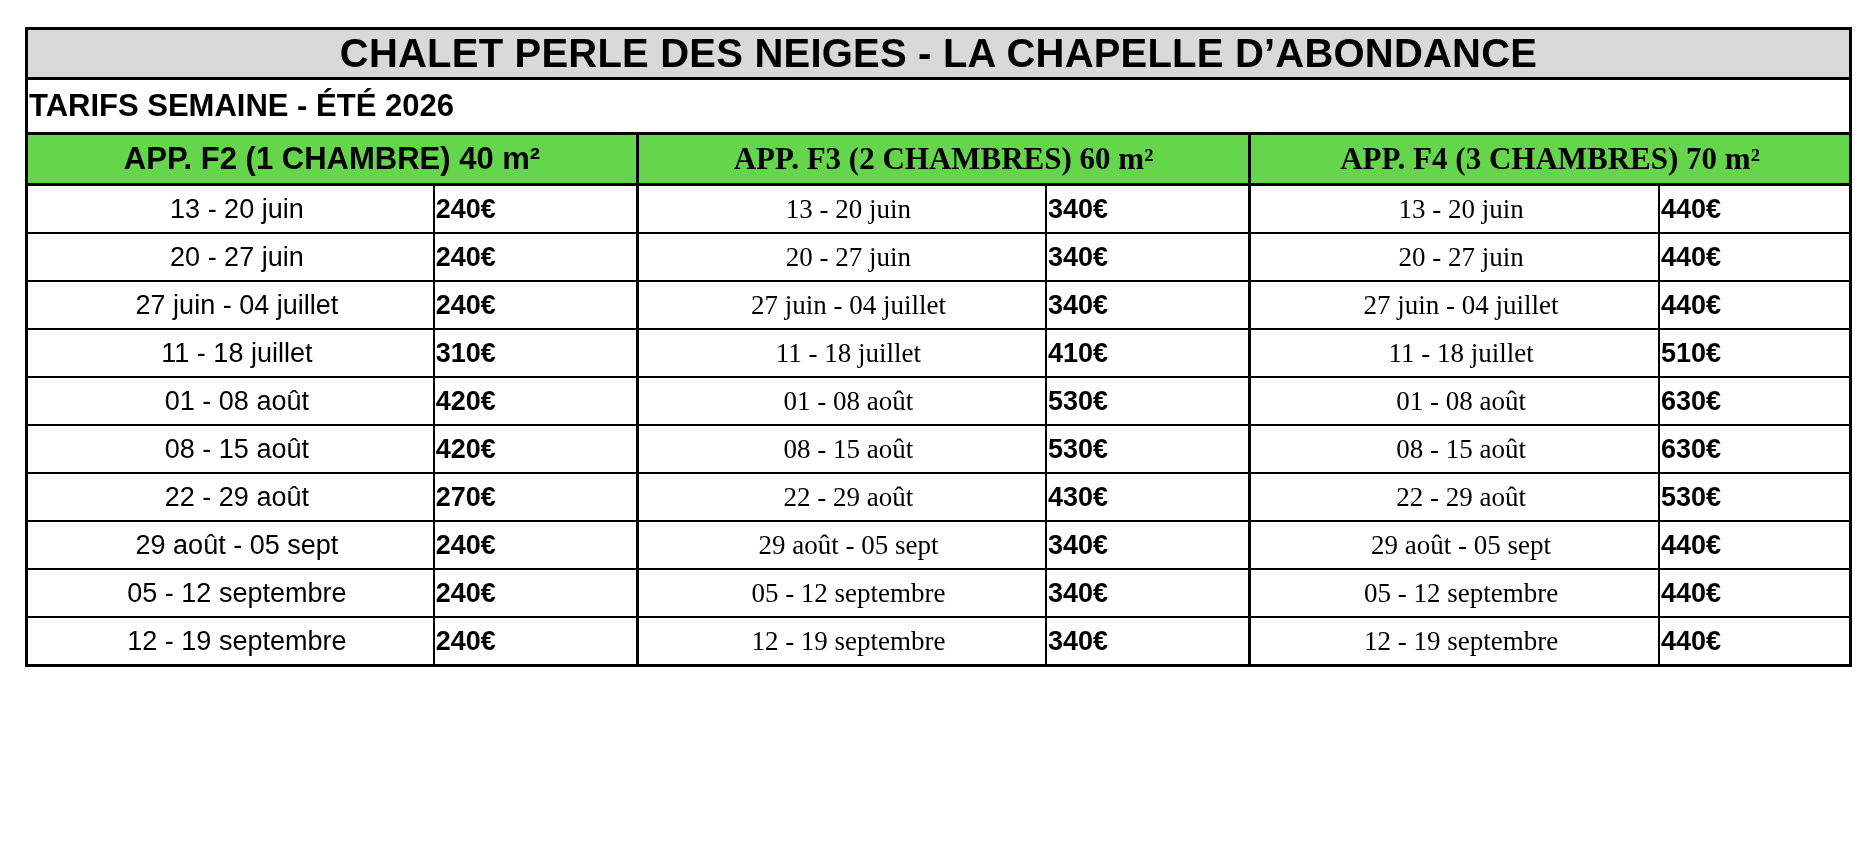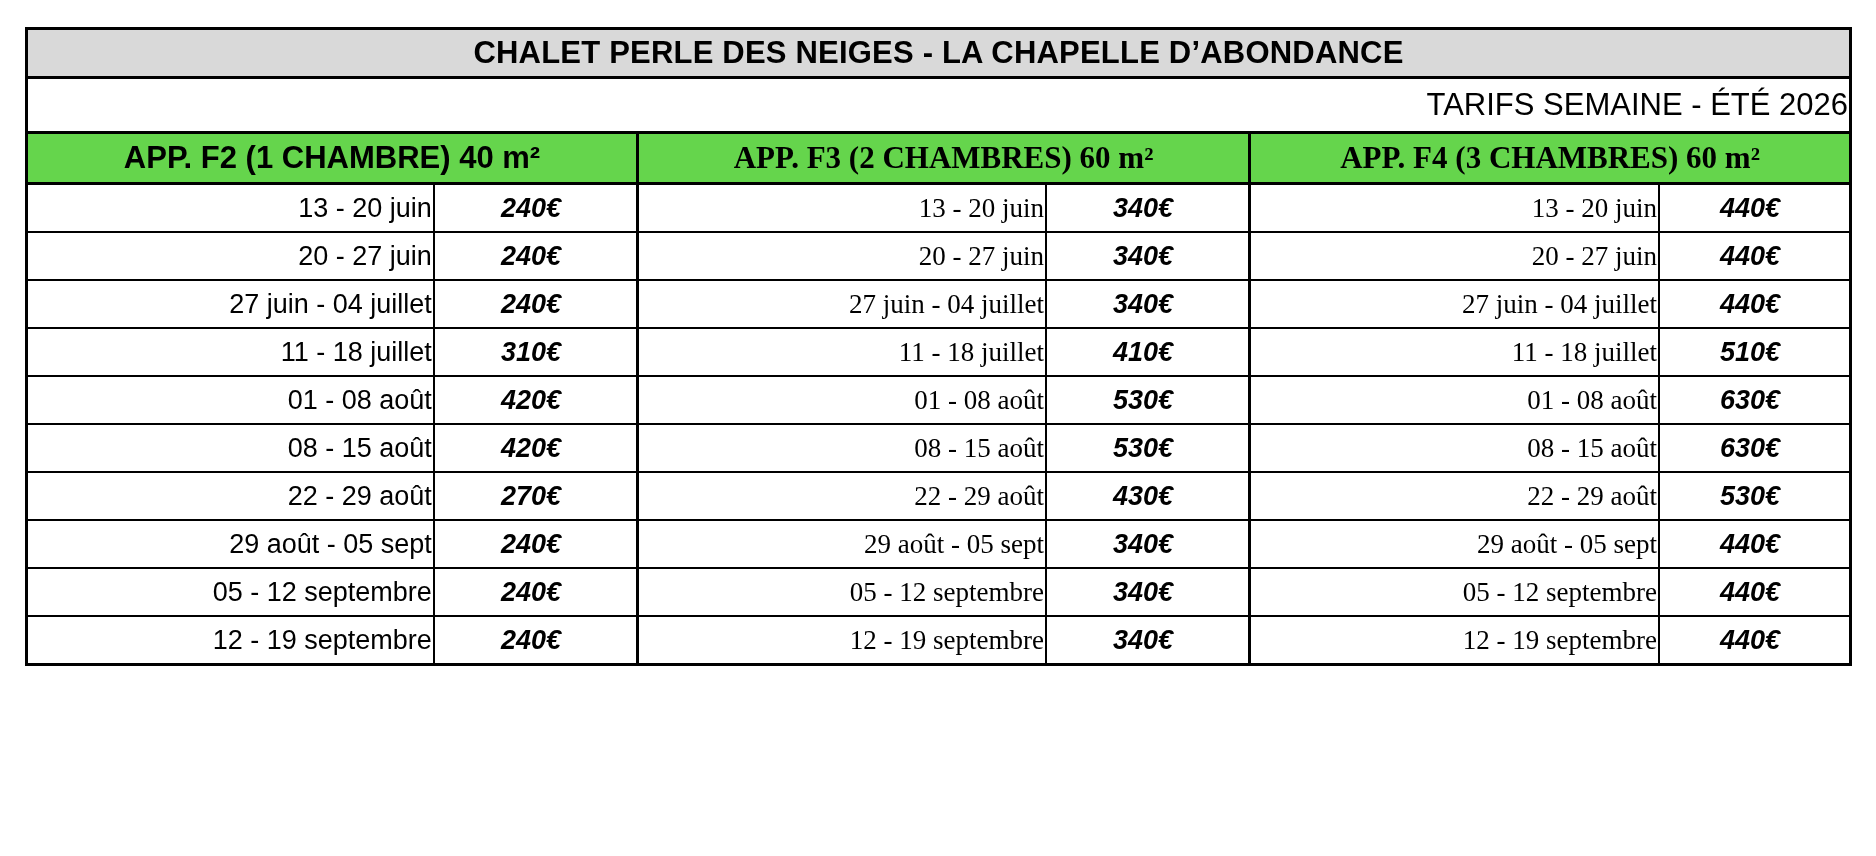--- a/index.html
+++ b/index.html
@@ -26,33 +26,33 @@
   }
   table.tariff, table.tariff th, table.tariff td {
     border: 2px solid #000000;
   }
   table.tariff {
     border: 3px solid #000000;
   }
   th.sheet-title {
     background: #d9d9d9;
     height: 44px;
-    font-size: 31px;
+    font-size: 40px;
     font-weight: bold;
     text-align: center;
     vertical-align: middle;
     border-bottom: 3px solid #000000 !important;
     letter-spacing: 0.2px;
   }
   th.sheet-subtitle {
     background: #ffffff;
     height: 50px;
     font-size: 31px;
-    font-weight: normal;
-    text-align: right;
+    font-weight: bold;
+    text-align: left;
     vertical-align: middle;
     border-bottom: 3px solid #000000 !important;
   }
   tr.apt-row th {
     background: var(--green, #65d54c);
     height: 46px;
     font-size: 31px;
     font-weight: bold;
     text-align: center;
     vertical-align: middle;
@@ -60,29 +60,28 @@
   }
   td {
     height: 44px;
     vertical-align: middle;
     font-size: 27px;
     background: #ffffff;
     overflow: hidden;
     white-space: nowrap;
   }
   td.period {
-    text-align: right;
+    text-align: center;
     padding-left: 14px;
     font-weight: normal;
   }
   td.price {
-    text-align: center;
+    text-align: left;
     padding-right: 10px;
     font-weight: bold;
-    font-style: italic;
   }
   .grp-start {
     border-left: 3px solid #000000 !important;
     font-family: Liberation Serif, serif;
   }
 </style>
 </head>
 <body>
 
 <div class="page" style="--green: #65d54c;">
@@ -98,21 +97,21 @@
     <thead>
       <tr>
         <th class="sheet-title" colspan="6" style="background: rgb(217, 217, 217);">CHALET PERLE DES NEIGES - LA CHAPELLE D’ABONDANCE</th>
       </tr>
       <tr>
         <th class="sheet-subtitle" colspan="6">TARIFS SEMAINE - ÉTÉ 2026</th>
       </tr>
       <tr class="apt-row">
         <th colspan="2">APP. F2 (1 CHAMBRE) 40 m²</th>
         <th colspan="2" class="grp-start">APP. F3 (2 CHAMBRES) 60 m²</th>
-        <th colspan="2" class="grp-start">APP. F4 (3 CHAMBRES) 60 m²</th>
+        <th colspan="2" class="grp-start">APP. F4 (3 CHAMBRES) 70 m²</th>
       </tr>
     </thead>
     <tbody id="tariff-rows">
 
   <tr>
     <td class="period">13 - 20 juin</td>
     <td class="price">240€</td>
     <td class="period grp-start">13 - 20 juin</td>
     <td class="price">340€</td>
     <td class="period grp-start">13 - 20 juin</td>

